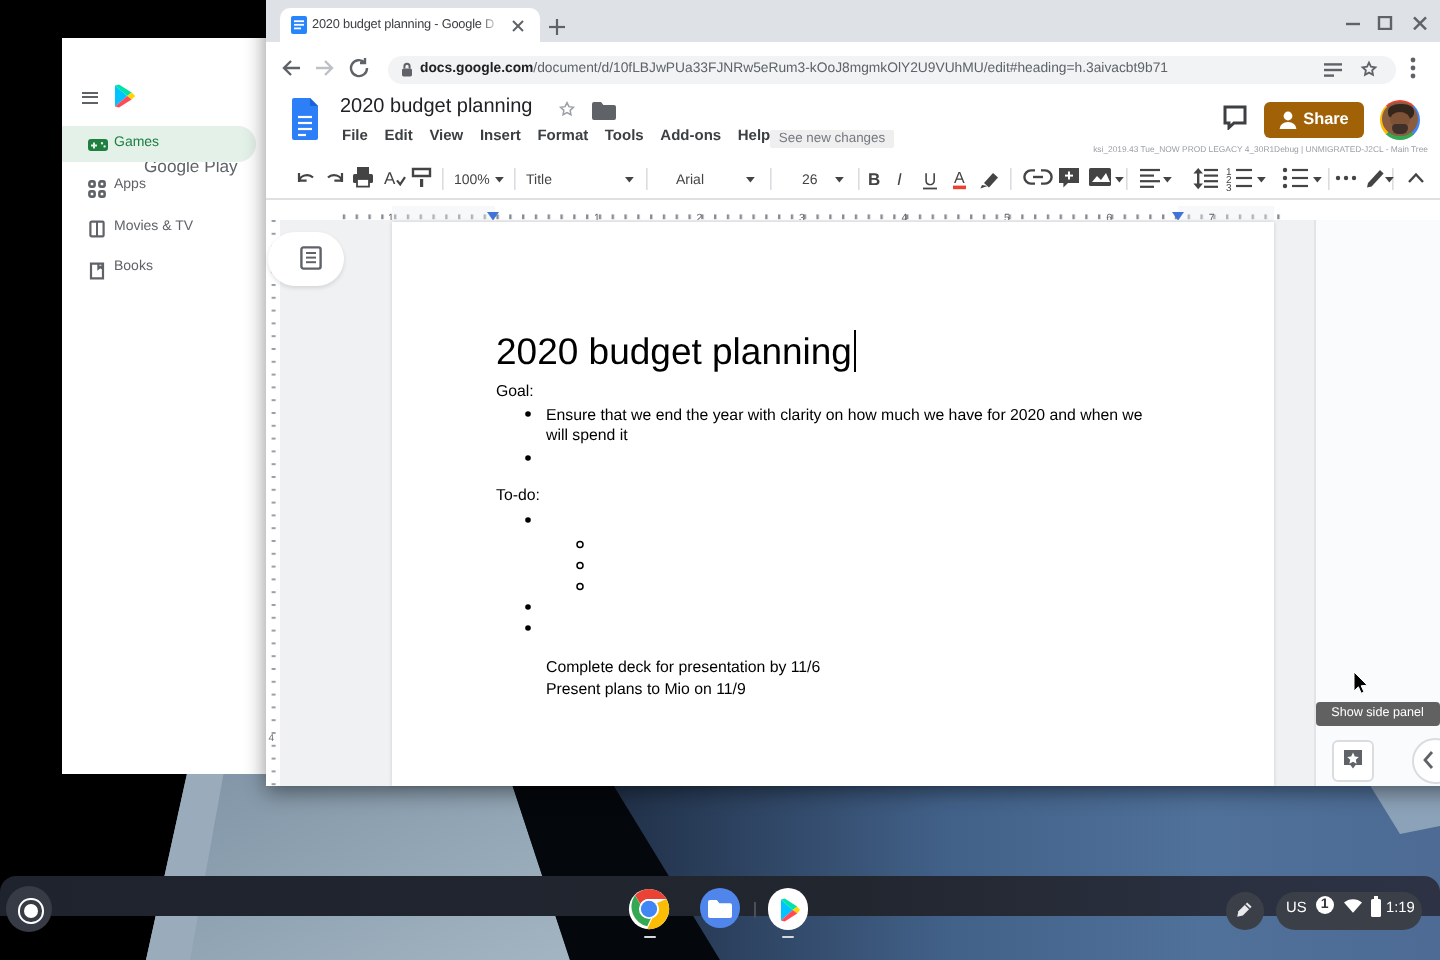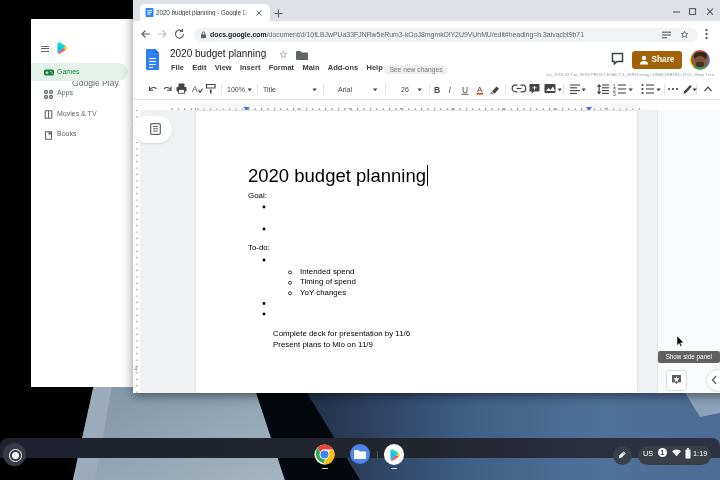--- a/index.html
+++ b/index.html
@@ -212,21 +212,21 @@
           <line x1="3" y1="18.5" x2="7" y2="18.5"></line>
         </g>
     </svg>
     <div id="dtitle" class="abs">2020 budget planning</div>
     <svg class="abs" style="left:146px;top:3px" width="9" height="9" viewBox="0 0 24 24">
         <path fill="none" stroke="#9aa0a6" stroke-width="2" d="M12 3.5 l2.6 5.4 6 .8 -4.4 4.1 1.1 5.9 -5.3 -2.9 -5.3 2.9 1.1 -5.9 -4.4 -4.1 6 -.8 z"></path>
       </svg>
     <svg class="abs" style="left:163px;top:3.5px" width="12" height="9" viewBox="0 0 12 9">
         <path d="M0 1 a1 1 0 0 1 1 -1 h3.5 l1.2 1.5 H11 a1 1 0 0 1 1 1 V8 a1 1 0 0 1 -1 1 H1 a1 1 0 0 1 -1 -1 z" fill="#5f6368"></path>
       </svg>
-    <div class="menus abs"><span>File</span><span>Edit</span><span>View</span><span>Insert</span><span>Format</span><span>Main</span><span>Add-ons</span><span>Help</span></div>
+    <div class="menus abs"><span>File</span><span>Edit</span><span>View</span><span>Insert</span><span>Format</span><span>Tools</span><span>Add-ons</span><span>Help</span></div>
     <div id="seenew" class="abs">See new changes</div>
 
     <svg class="abs" style="left:478px;top:5px" width="13" height="13" viewBox="0 0 13 13">
         <path d="M1.5 1.5 h10 v8 h-5.5 l-2.5 2.3 v-2.3 h-2 z" fill="none" stroke="#3c4043" stroke-width="1.5"></path>
       </svg>
     <div id="share" class="abs"><svg class="abs" style="left:7px;top:4px" width="10" height="11" viewBox="0 0 10 11">
           <circle cx="5" cy="3" r="2.2" fill="#fff"></circle>
           <path d="M0.8 9.5 a4.2 3.5 0 0 1 8.4 0 z" fill="#fff"></path>
         </svg><span style="margin-left:12px;">Share</span></div>
 
@@ -397,22 +397,22 @@
         <rect x="0.7" y="0.7" width="9.6" height="10.6" rx="1" fill="none" stroke="#5f6368" stroke-width="1.2"></rect>
         <g stroke="#5f6368" stroke-width="1">
           <line x1="3" y1="3.5" x2="8" y2="3.5"></line>
           <line x1="3" y1="5.8" x2="8" y2="5.8"></line>
           <line x1="3" y1="8.1" x2="8" y2="8.1"></line>
         </g>
       </svg>
 
     <div class="doc" style="left:115px;top:55.5px;font-size:18.5px;line-height:19px;">2020 budget planning<span style="border-left:1px solid #000;margin-left:1px;"></span></div>
     <div class="doc" style="left:115px;top:81px;">Goal:</div>
+    <div class="doc" style="left:140px;top:92.5px;">Ensure that we end the year with clarity on how much we have for 2020 and when we<br>will spend it</div>
     <div class="doc" style="left:115px;top:133px;">To-do:</div>
-    <div class="doc" style="left:167px;top:156.7px;">Intended spend<br>Timing of spend<br>YoY changes</div>
     <div class="doc" style="left:140px;top:188px;margin-top:31px;">Complete deck for presentation by 11/6<br>Present plans to Mio on 11/9</div>
 
     <svg class="abs" style="left:128px;top:92px" width="6" height="130" viewBox="0 0 6 130">
       <g fill="#000">
           <circle cx="3" cy="5" r="1.4"></circle>
           <circle cx="3" cy="27" r="1.4"></circle>
           <circle cx="3" cy="58" r="1.4"></circle>
           <circle cx="3" cy="101.5" r="1.4"></circle>
           <circle cx="3" cy="112" r="1.4"></circle>
         </g>

